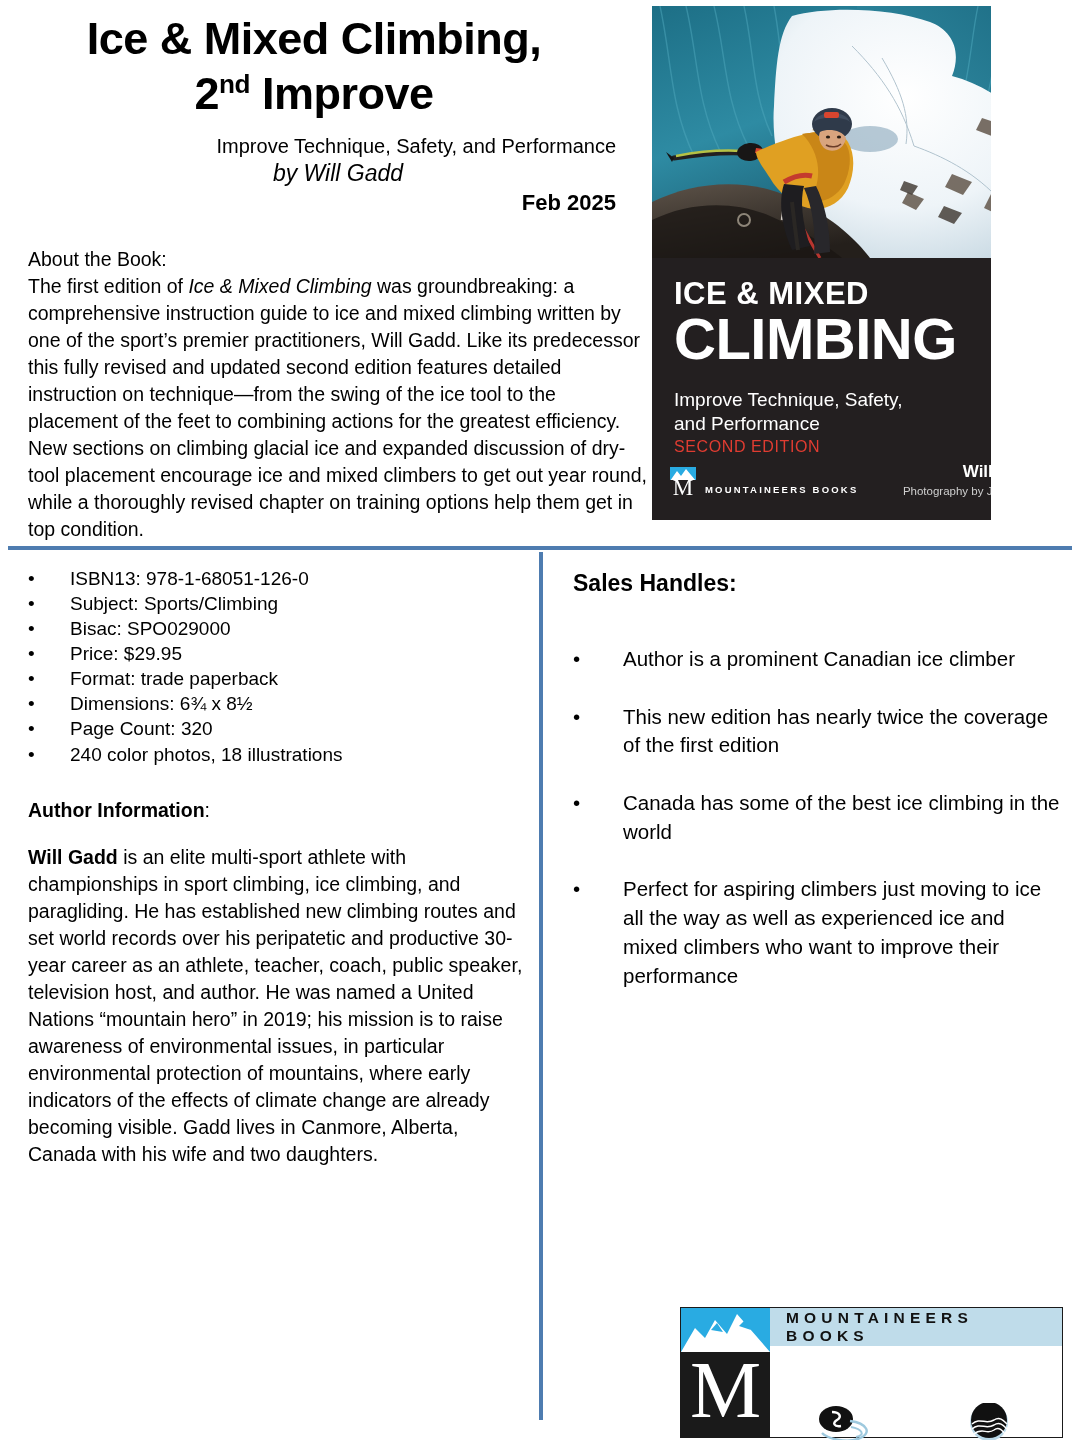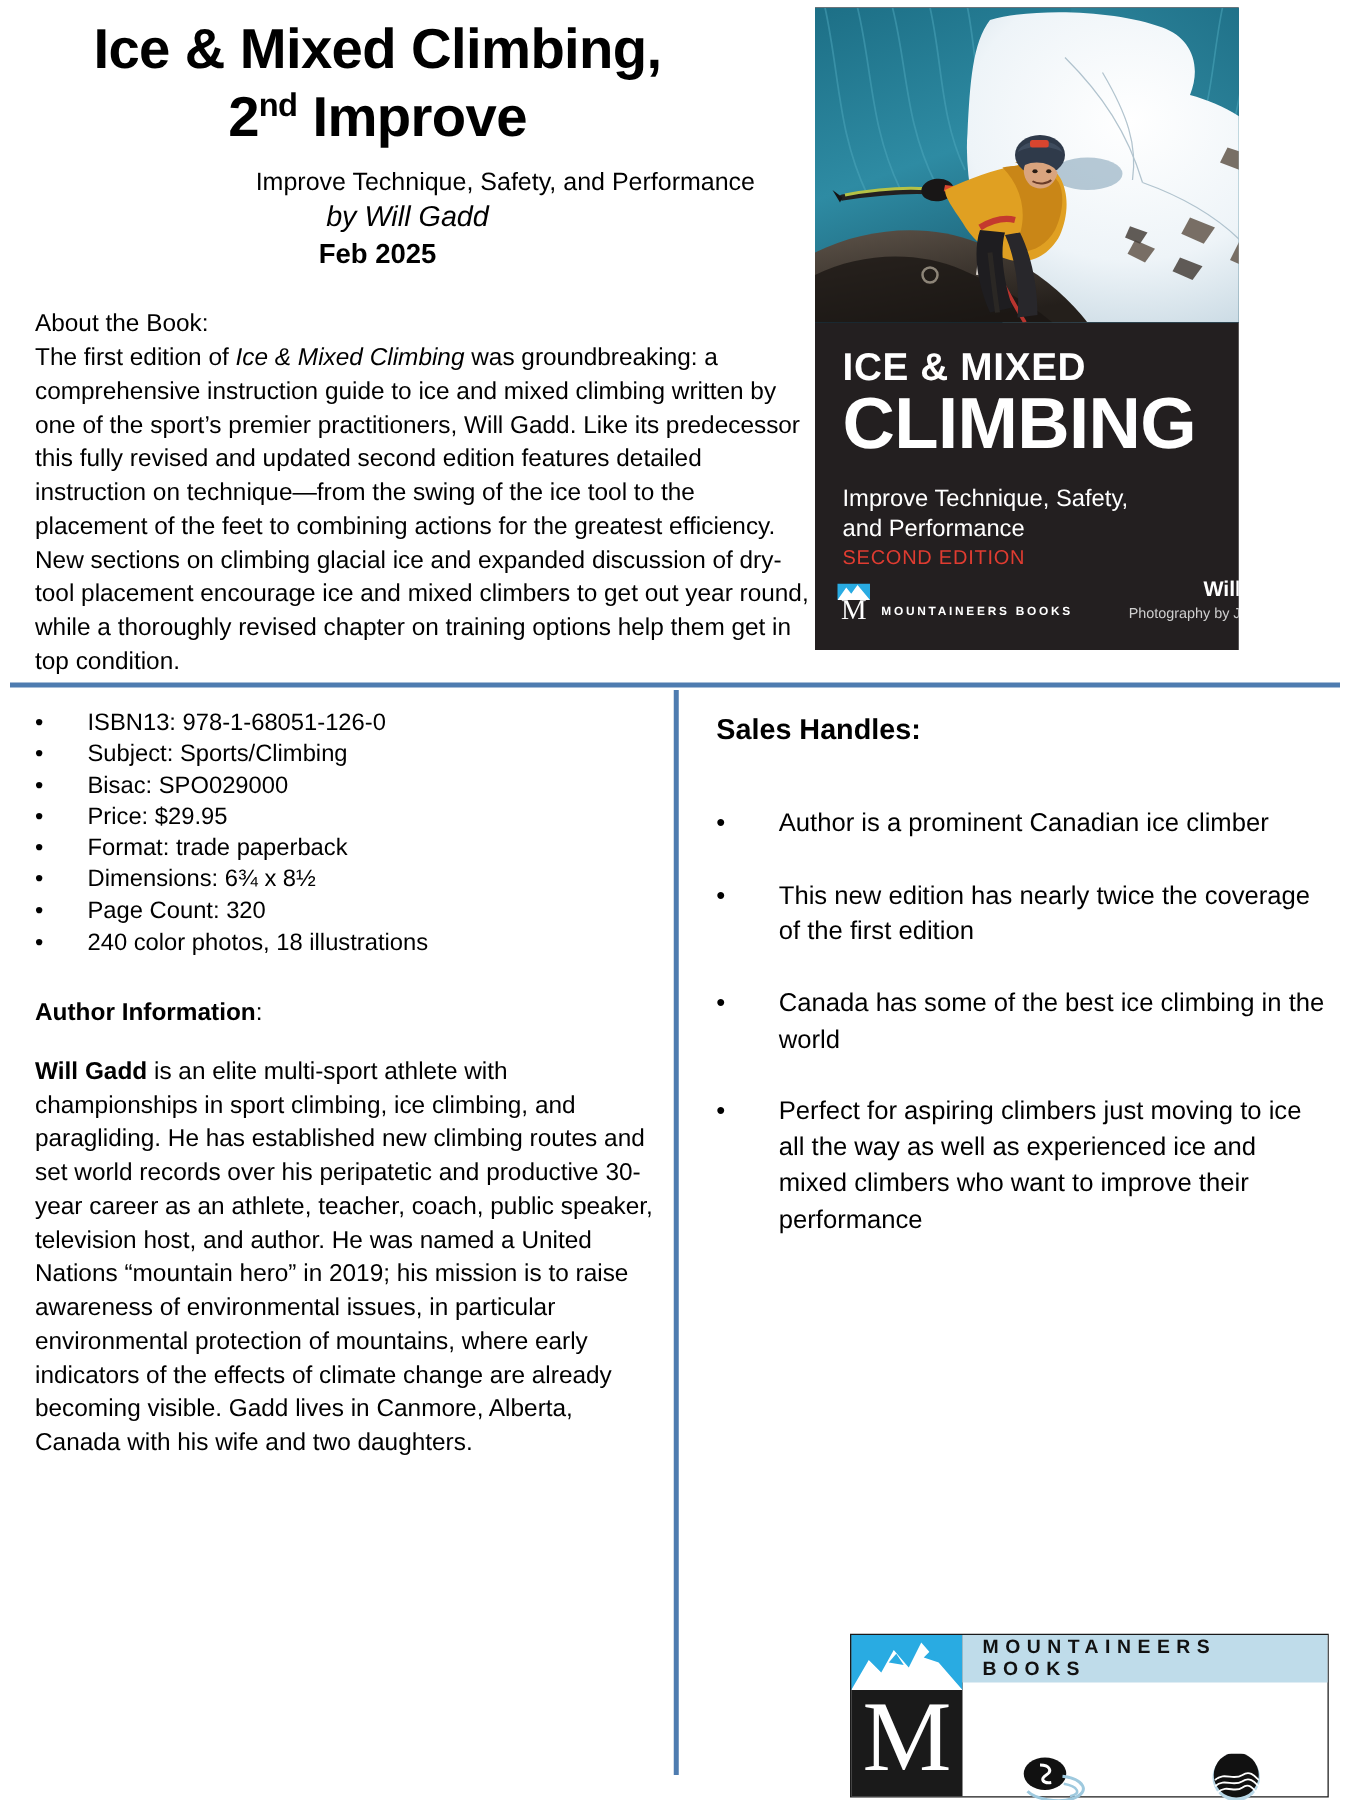--- a/index.html
+++ b/index.html
@@ -12,21 +12,21 @@
     height: 1440px;
     position: relative;
     font-family: "Liberation Sans", sans-serif;
     color: #000000;
     overflow: hidden;
   }
 
   
   .header-zone {
     position: absolute;
-    left: 0; top: 0;
+    left: 12px; top: 0;
     width: 604px;
     padding-top: 12px;
   }
   .doc-title {
     text-align: center;
     font-size: 45px;
     font-weight: bold;
     line-height: 1.22;
     letter-spacing: -0.5px;
     padding: 0 14px;
@@ -44,21 +44,21 @@
     line-height: 1.25;
   }
   .doc-byline {
     text-align: center;
     font-size: 23px;
     font-style: italic;
     line-height: 1.3;
     padding-left: 48px;
   }
   .doc-date {
-    text-align: center;
+    text-align: right;
     font-size: 22px;
     font-weight: bold;
     line-height: 1.3;
   }
 
   
   .about-zone {
     position: absolute;
     left: 28px;
     top: 246px;

